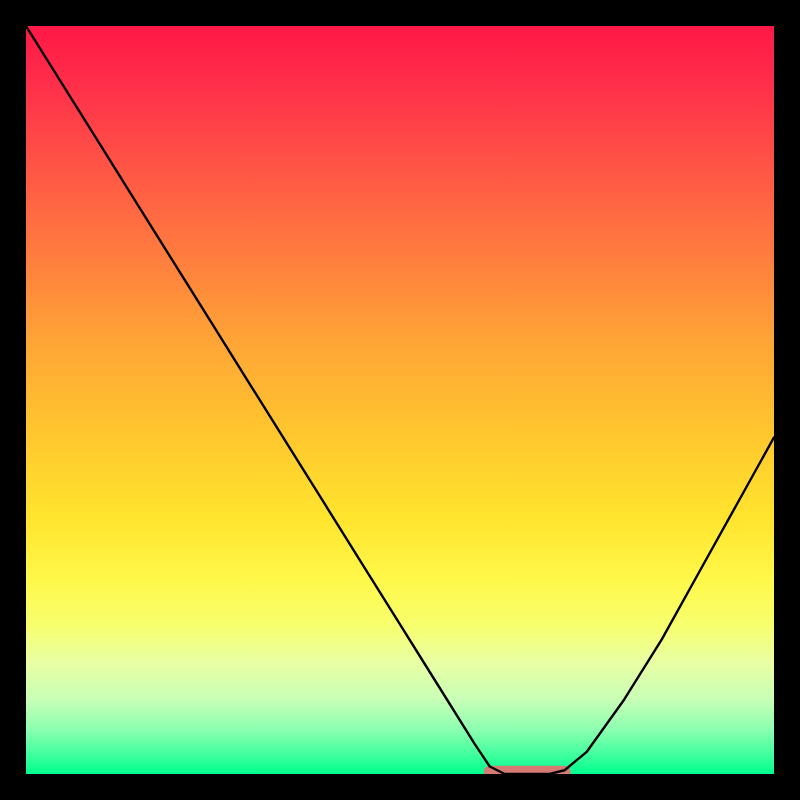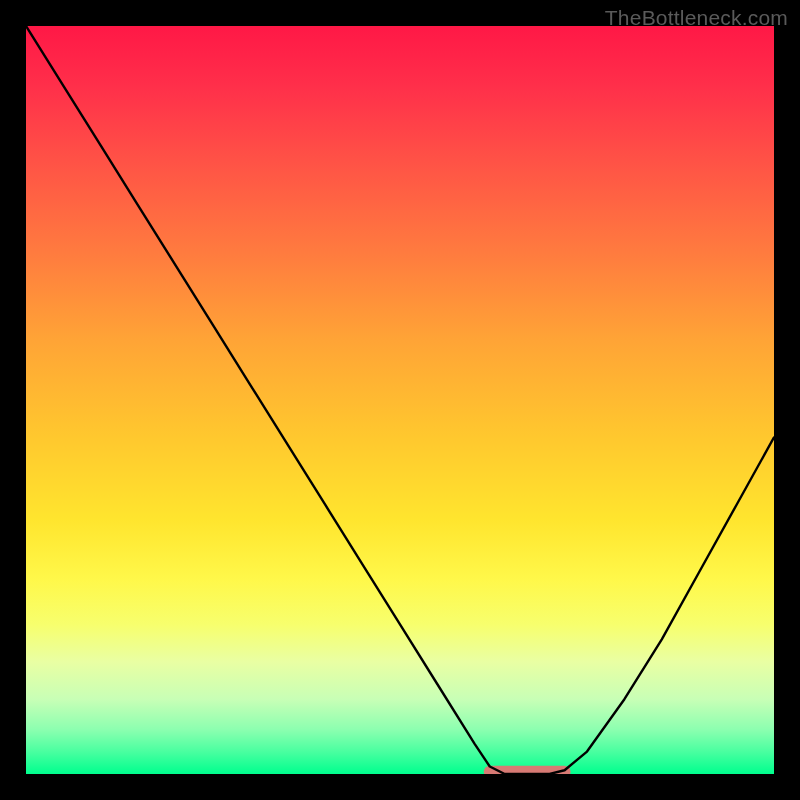--- a/index.html
+++ b/index.html
@@ -73,21 +73,20 @@
     stroke: #d77a74;
     stroke-width: 12;
     stroke-linecap: round;
   }
 </style>
 </head>
 <body>
 
 <div class="frame">
 
-  <div class="watermark">TheBottleneck.com</div>
 
   <div class="plot-area">
     <svg class="curve-layer" viewBox="0 0 748 748" preserveAspectRatio="none">
       <path id="flat-seg" class="flat-highlight" d="M463.76 745.76 L538.56 745.76"></path>
       <path id="main-curve" class="curve-path" d="M0.00 0.00 L37.40 59.84 L74.80 119.68 L112.20 179.52 L149.60 239.36 L187.00 299.20 L224.40 359.04 L261.80 418.88 L299.20 478.72 L336.60 538.56 L374.00 598.40 L411.40 658.24 L448.80 718.08 L463.76 740.52 L478.72 748.00 L493.68 748.00 L508.64 748.00 L523.60 748.00 L538.56 744.26 L561.00 725.56 L598.40 673.20 L635.80 613.36 L673.20 546.04 L710.60 478.72 L748.00 411.40"></path>
     </svg>
   </div>
 
 </div>
 

